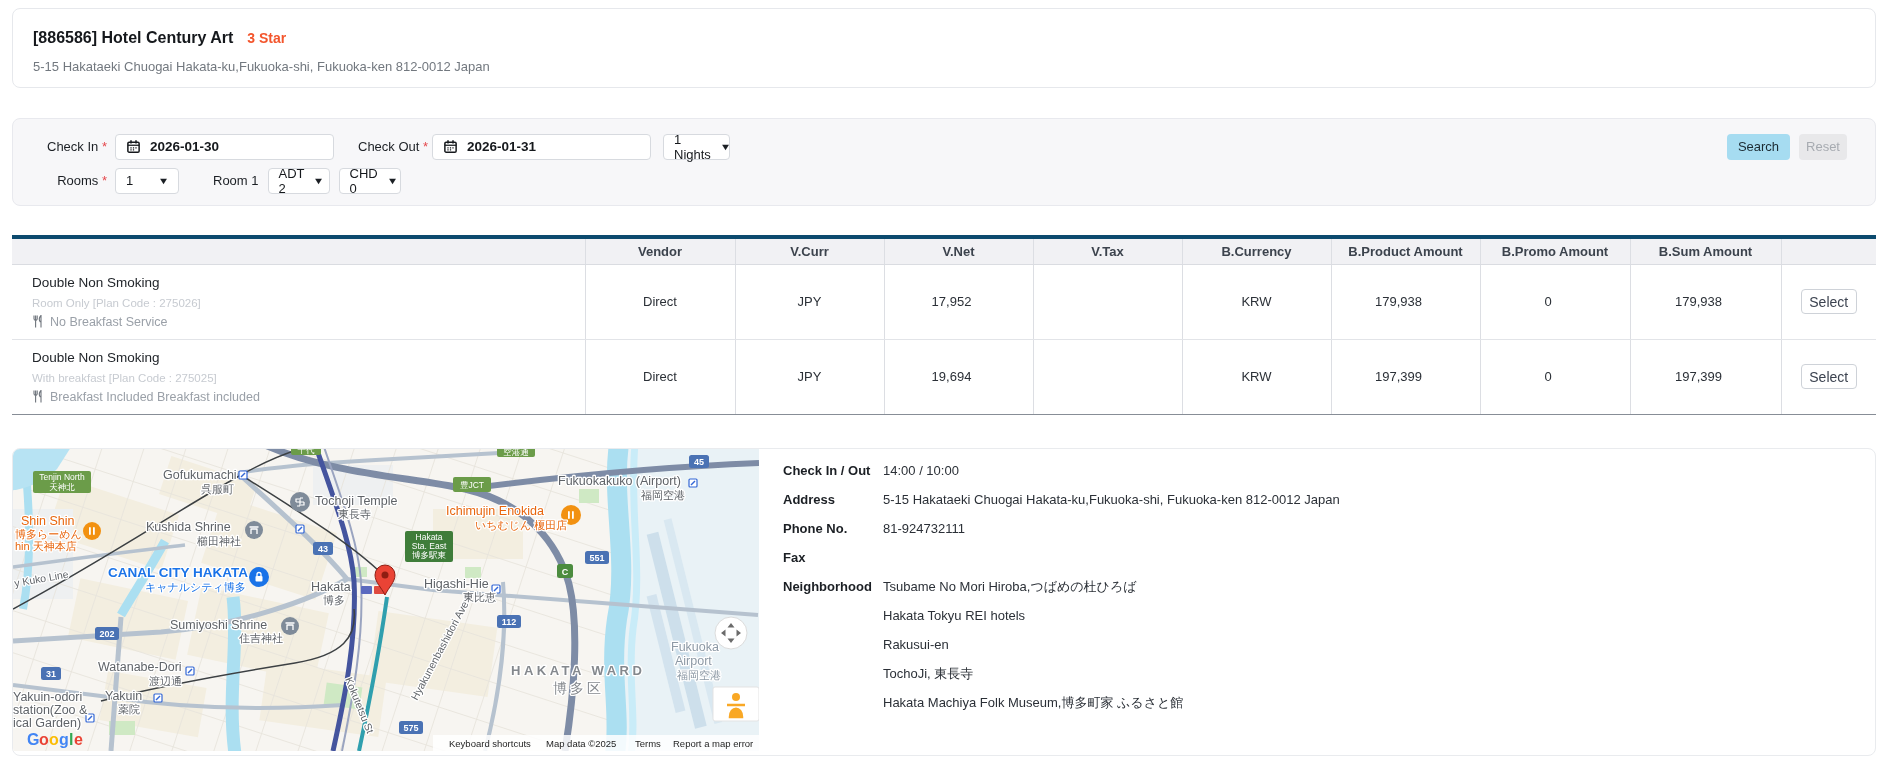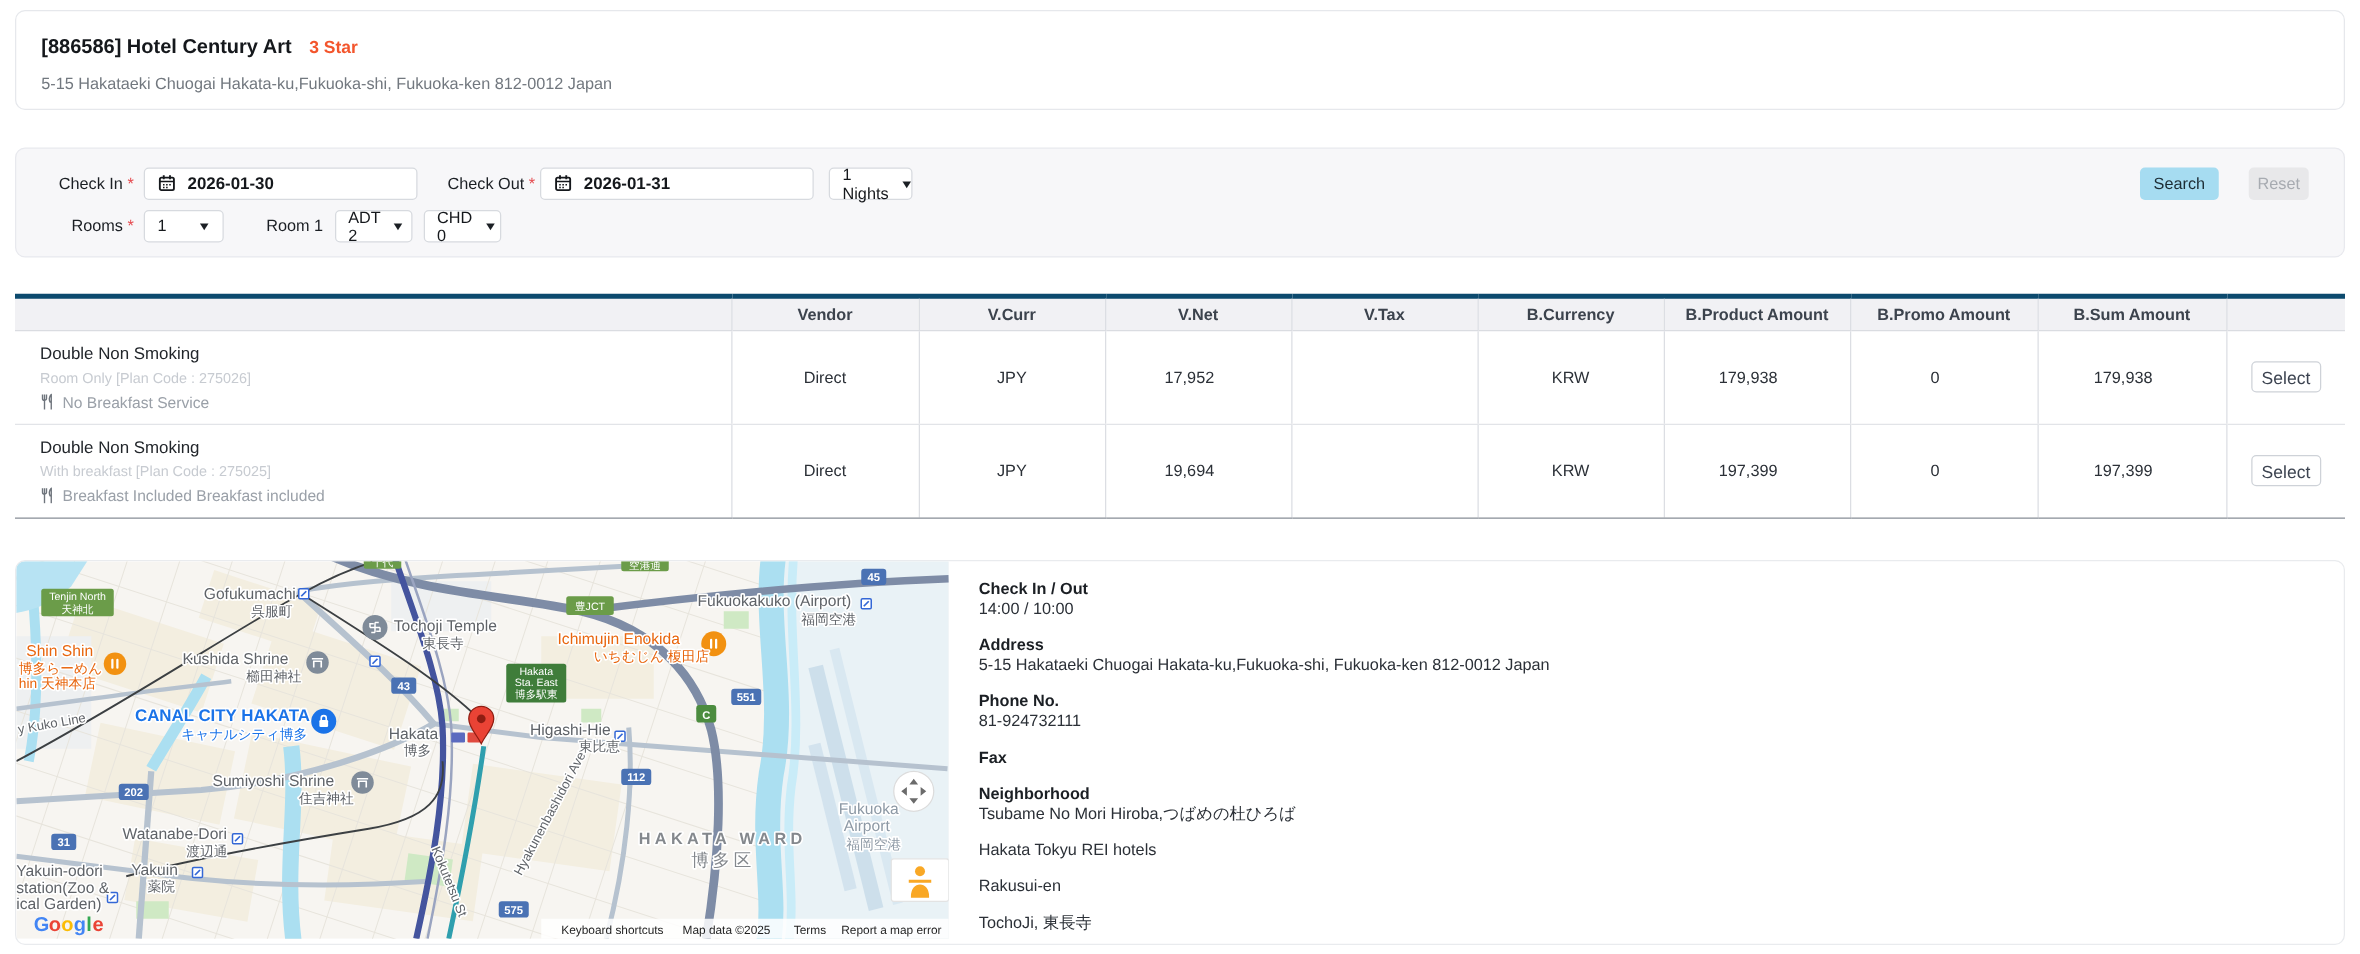--- a/index.html
+++ b/index.html
@@ -24,21 +24,21 @@
   .date-field { width:219px; gap:9px; }
   .date-text { font-size:13.5px; font-weight:bold; color:#15181c; }
   .sel { justify-content:space-between; gap:10px; }
   .sel-text { font-size:13px; color:#15181c; }
   .caret { font-size:9px; color:#1b1f24; transform:scaleX(1.3); }
   .gap12 { width:12px; } .gap24 { width:24px; }
   .nights-sel { width:67px; }
   .rooms-sel { width:64px; }
   .adt-sel, .chd-sel { width:62px; margin-left:9px; }
   .room1-label { font-size:13px; color:#1b1f24; margin:0 0 0 34px; }
-  .btns { margin-left:auto; display:flex; gap:24px; }
+  .btns { margin-left:auto; display:flex; gap:9px; }
   .btn { height:26px; border:none; border-radius:4px; font-size:13px; font-family:"Liberation Sans",sans-serif; cursor:pointer; }
   .btn-search { width:63px; background:#a6dcf1; color:#1c2b33; }
   .btn-reset { width:48px; background:#e8e8ea; color:#a7abb1; }
 
   
   .rates-wrap { position:absolute; left:12px; top:235px; width:1864px; }
   table.rates { width:1864px; border-collapse:collapse; table-layout:fixed; }
   .rates th { height:27px; background:#f1f1f4; border-top:4px solid #0c4a6e; border-bottom:1px solid #dadce1; font-size:13px; font-weight:bold; color:#3c434d; text-align:center; }
   .rates th + th, .rates td + td { border-left:1px solid #dcdee3; }
   .rates td { height:73px; border-bottom:1px solid #e2e4e8; font-size:13px; color:#2b3037; background:#fff; vertical-align:middle; }
@@ -49,21 +49,21 @@
   .room-meal { margin-top:6px; font-size:12.5px; color:#9aa0a8; display:flex; align-items:center; gap:6px; }
   .ctr { text-align:center; }
   .num { text-align:center; padding-right:14px; }
   .c-select { text-align:center; }
   .select-btn { width:56px; height:25px; background:#fff; border:1px solid #ced2d8; border-radius:4px; font-size:14px; color:#3c4350; font-family:"Liberation Sans",sans-serif; cursor:pointer; }
 
   
   .bottom-card { top:448px; height:308px; border-color:#e9ebee; overflow:hidden; }
   .map-box { position:absolute; left:0; top:0; width:746px; height:302px; cursor:grab; }
   .details { position:absolute; left:770px; top:14px; width:1060px; }
-  .drow { display:flex; margin-bottom:13px;flex-direction:column; }
+  .drow { display:flex; margin-bottom:13px; }
   .dlabel { width:100px; font-size:13px; font-weight:bold; color:#1b1f24; line-height:16px; flex:none; }
   .dvalue { font-size:13px; color:#2b3037; line-height:16px; }
   .dvalues .dvalue { margin-bottom:13px; }
 
   
   .mt { font-family:"Liberation Sans",sans-serif; font-size:12.5px; fill:#5f6368; paint-order:stroke; stroke:#ffffff; stroke-width:2.6px; stroke-linejoin:round; }
   .mt-jp { font-size:11px; }
   .mt-or { fill:#e8650d; }
   .mt-bl { fill:#1a73e8; font-weight:bold; font-size:13.5px; }
   .mt-bljp { fill:#1a73e8; font-size:11px; }

